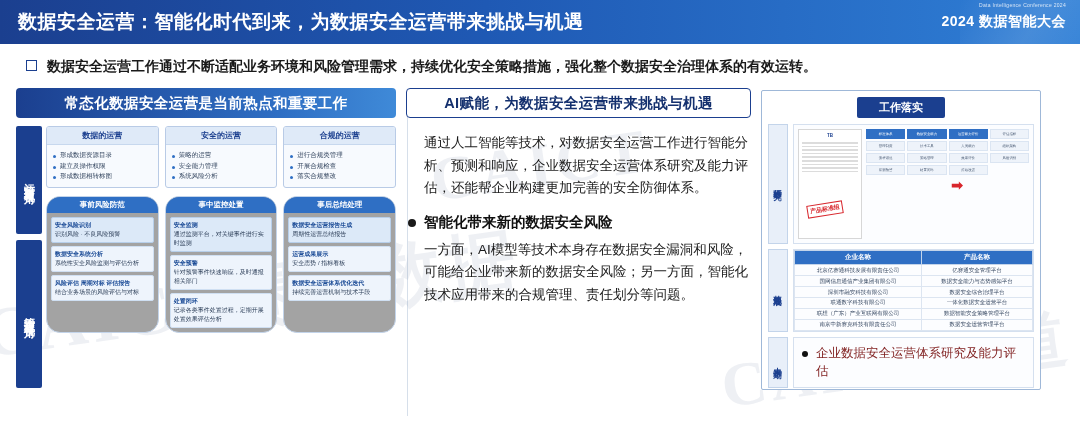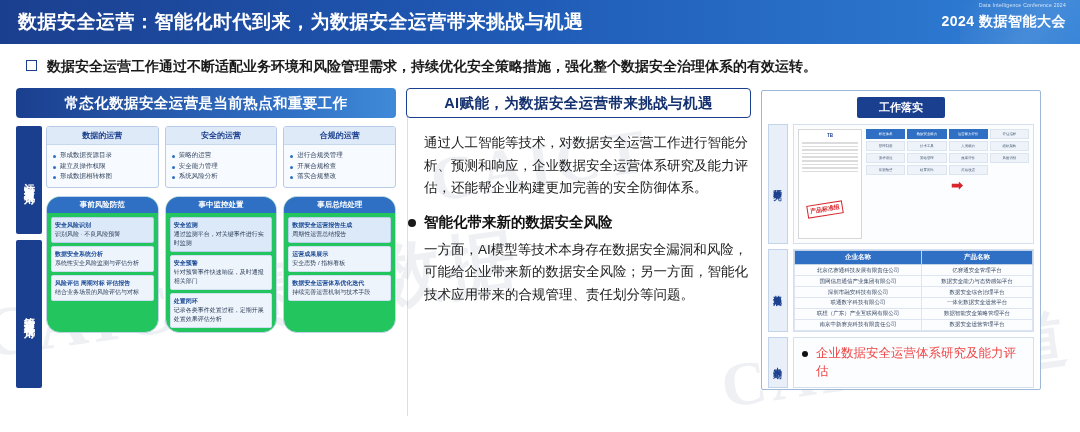--- a/index.html
+++ b/index.html
@@ -207,21 +207,21 @@
   }
   .row-cards-2 {
     display: flex;
     gap: 6px;
     margin-top: 8px;
   }
   .proc-card {
     flex: 1 1 0;
     border: 1px solid #c3d4ea;
     border-radius: 14px;
-    background: #22c55e;
+    background: #a3a3a3;
     overflow: hidden;
   }
   .proc-head {
     background: #2f6fc4;
     color: #fff;
     font-size: 7.5px;
     font-weight: bold;
     text-align: center;
     padding: 3px 0;
   }
@@ -388,21 +388,21 @@
     text-align: center;
     line-height: 1.25;
   }
   .future-row .row-content {
     display: flex;
     align-items: center;
     padding: 6px 8px;
   }
   .future-text {
     font-size: 12.5px;
-    color: #ef4444;
+    color: #7f1d1d;
     line-height: 1.5;
     position: relative;
     padding-left: 14px;
   }
   .future-text::before {
     content: "";
     position: absolute;
     left: 0; top: 7px;
     width: 6px; height: 6px;
     border-radius: 50%;

